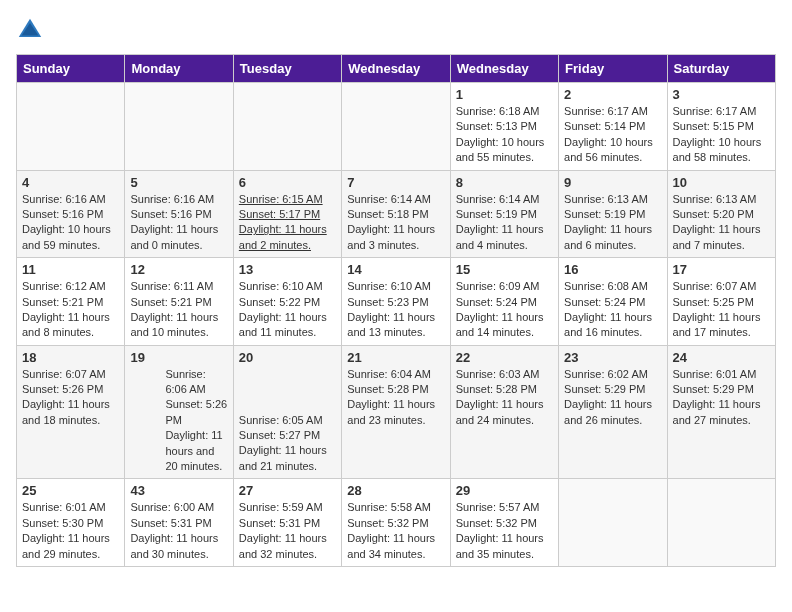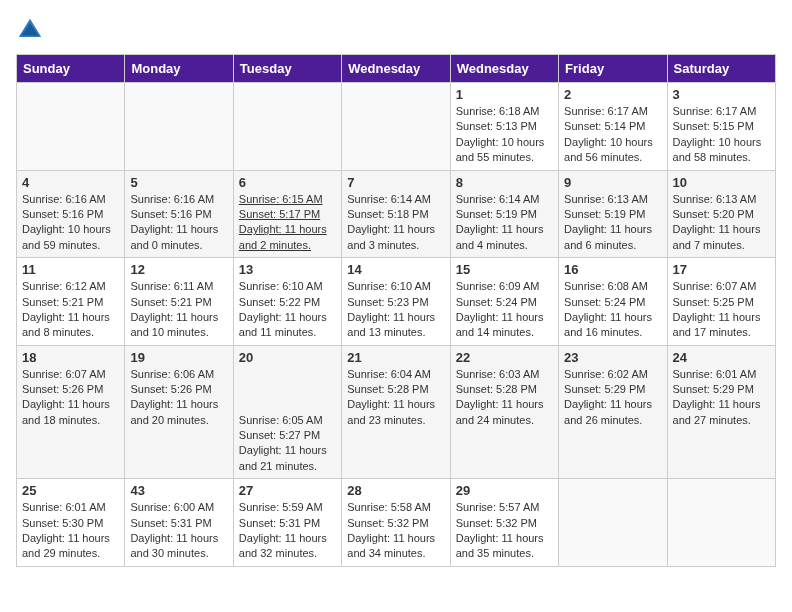--- a/index.html
+++ b/index.html
@@ -230,21 +230,21 @@
       </tr>
       <tr>
         <td>
           <span class="day-num">18</span>
           <div class="day-info" style="white-space: pre-line;">Sunrise: 6:07 AM
 Sunset: 5:26 PM
 Daylight: 11 hours and 18 minutes.</div>
         </td>
         <td>
           <span class="day-num">19</span>
-          <div class="day-info" style="white-space: pre-line;">Sunrise: 6:06 AM
+          <div class="day-info" style="white-space: pre-line; margin-left: 35px;">Sunrise: 6:06 AM
 Sunset: 5:26 PM
 Daylight: 11 hours and 20 minutes.</div>
         </td>
         <td>
           <span class="day-num">20</span>
           <div class="day-info" style="white-space: pre-line; margin-top: 48px;">Sunrise: 6:05 AM
 Sunset: 5:27 PM
 Daylight: 11 hours and 21 minutes.</div>
         </td>
         <td>

